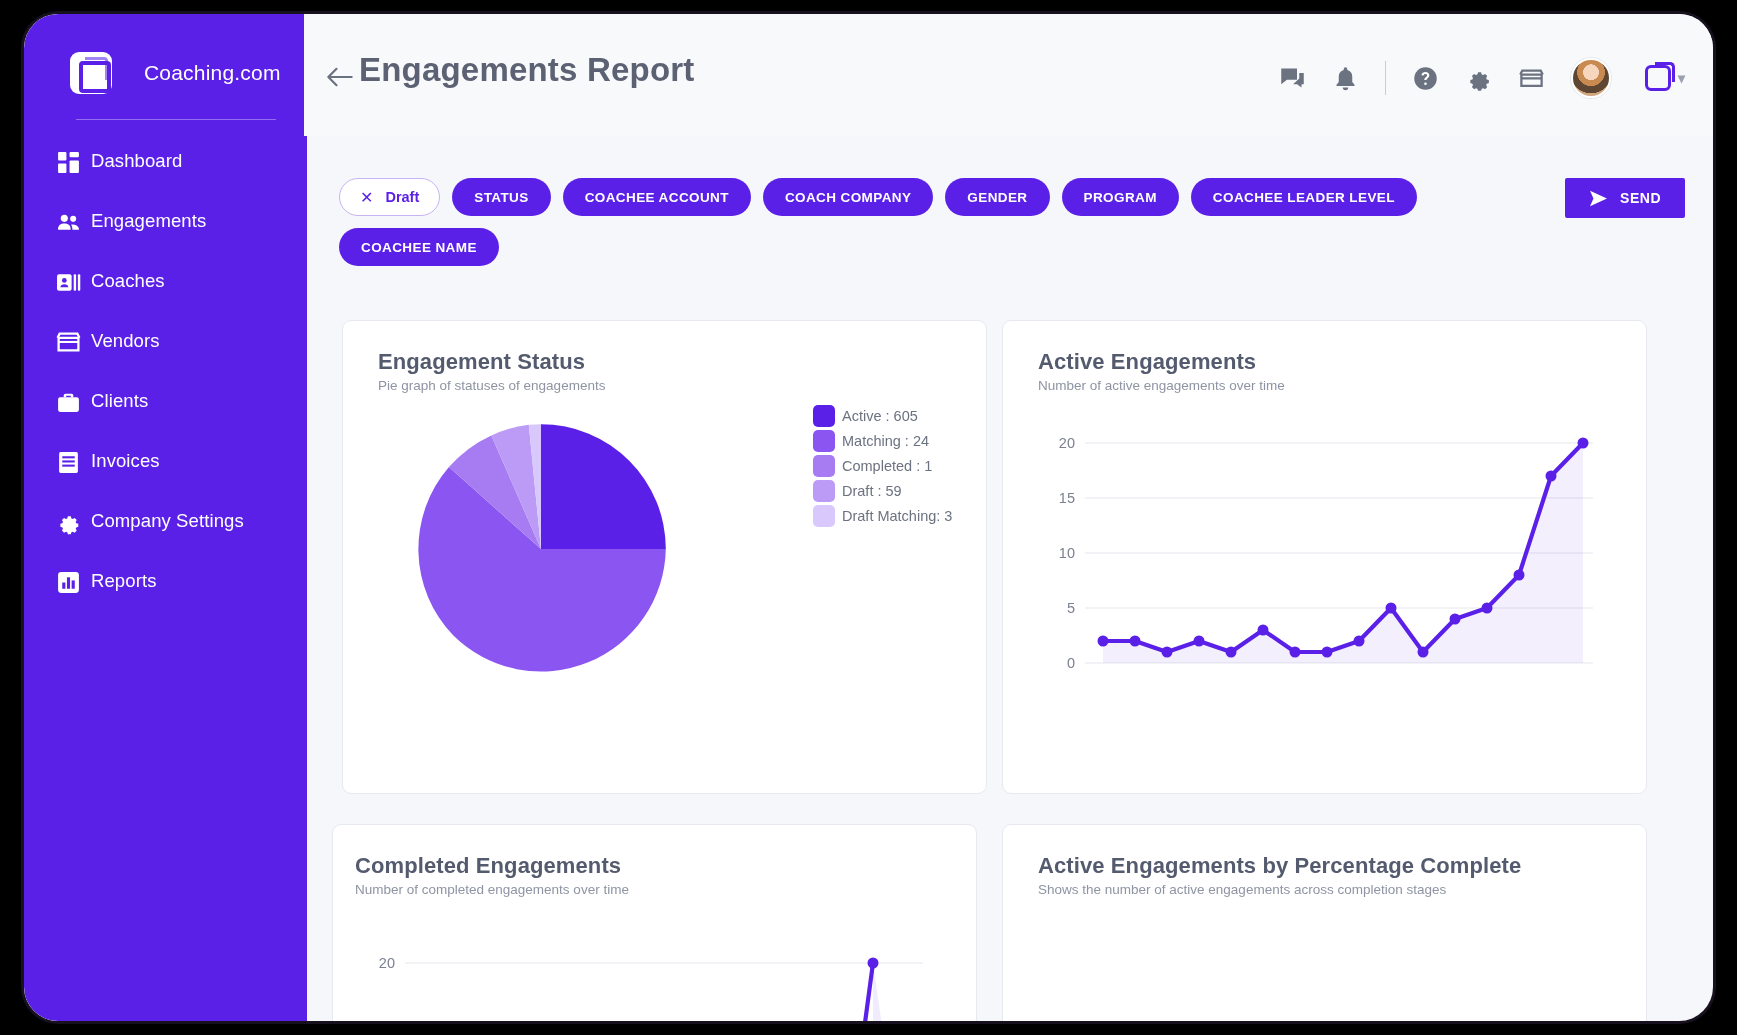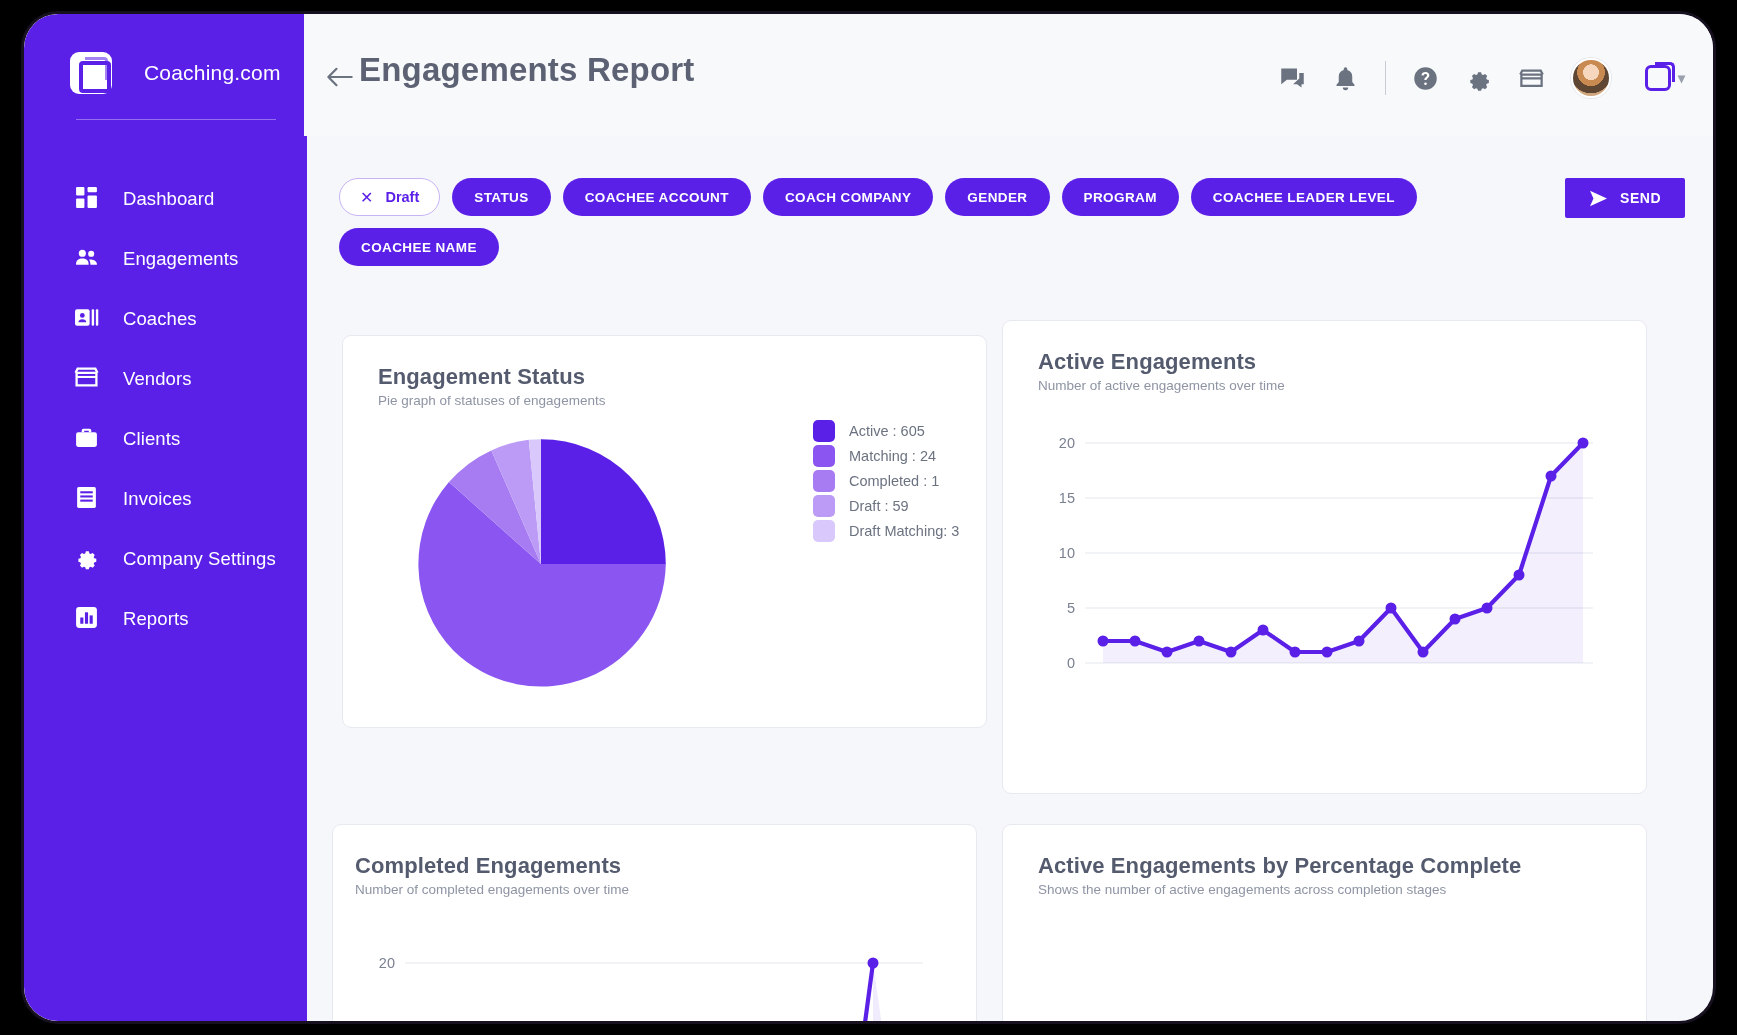--- a/index.html
+++ b/index.html
@@ -46,22 +46,22 @@
     border-top:3px solid #5b20e8; border-right:3px solid #5b20e8;
     border-top-right-radius:4px; opacity:.55;
   }
   .brand-name{ color:#fff; font-size:21px; letter-spacing:.2px; }
   .brand-rule{
     margin:25px 0 0 52px; width:200px; height:1px;
     background:rgba(255,255,255,.35);
   }
   .nav{ margin-top:30px; }
   .nav-item{
-    display:flex; align-items:flex-end; gap:24px;
-    height:60px; padding-left:50px; cursor:pointer;
+    display:flex; align-items:flex-start; gap:10px;
+    height:60px; padding-left:32px; cursor:pointer;
   }
   .nav-label{ color:#fff; font-size:18.5px; letter-spacing:.1px; }
   .ico{ width:25px; height:25px; flex:none; display:block; }
 
   
   .header{
     position:absolute; left:280px; top:0; right:0; height:122px;
     background:#f8f9fb;
     font-weight:bold;
   }
@@ -129,29 +129,29 @@
   
   .card{
     position:absolute;
     background:#fff;
     border:1px solid #e7e9f0;
     border-radius:9px;
   }
   .card-title{ font-size:22px; color:#555b6e; font-weight:bold; letter-spacing:.1px;}
   .card-sub{ font-size:13.5px; color:#8e94a3; margin-top:3px; }
 
-  #card-status{ left:318px; top:321px; width:645px; height:393px; }
+  #card-status{ left:318px; top:306px; width:645px; height:474px; }
   #card-active{ left:978px; top:306px; width:645px; height:474px; }
   #card-completed{ left:308px; top:810px; width:645px; height:250px; }
   #card-percent{ left:978px; top:810px; width:645px; height:250px; }
   .card-pad{ padding:28px 0 0 35px; }
 
   
   .legend{ position:absolute; left:470px; top:82px; }
-  .legend-row{ display:flex; align-items:center; gap:14px; height:25px; }
+  .legend-row{ display:flex; align-items:center; gap:7px; height:25px; }
   .sw{ width:22px; height:22px; border-radius:5px; flex:none; }
   .legend-text{ font-size:14.5px; color:#6b7280; white-space:nowrap; }
 
   .axis-label{ font-size:14.5px; fill:#7b8191; font-family:"Liberation Sans", sans-serif; }
 </style>
 </head>
 <body>
 
 <div class="screen">
 

